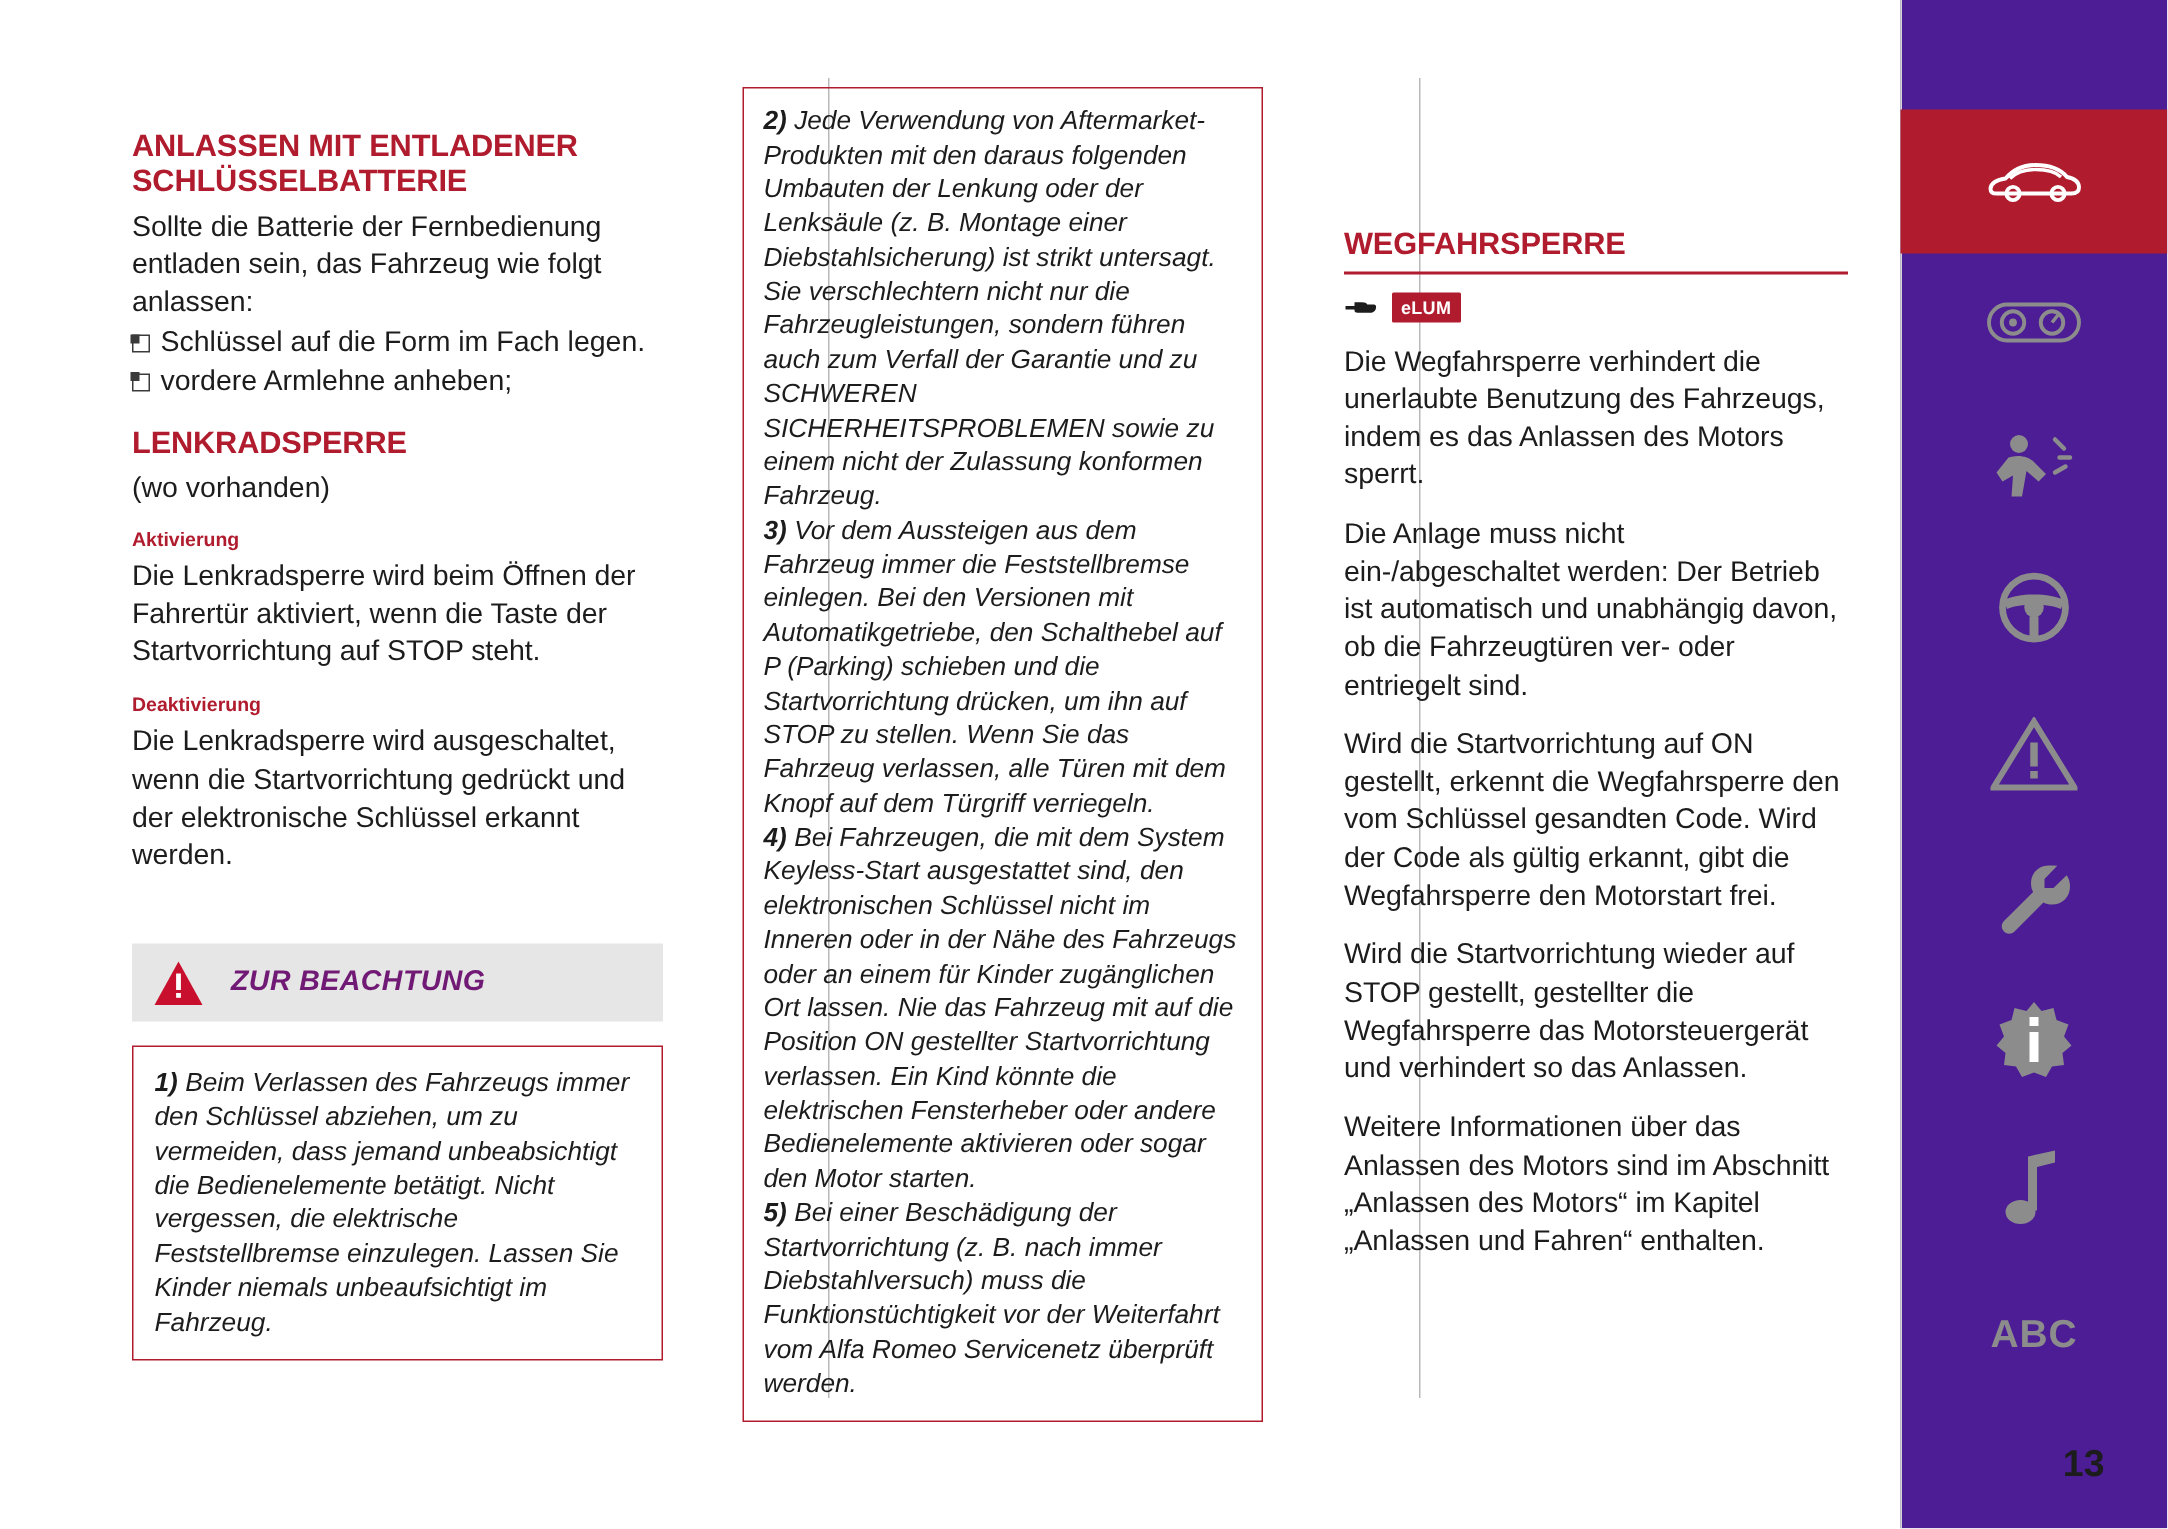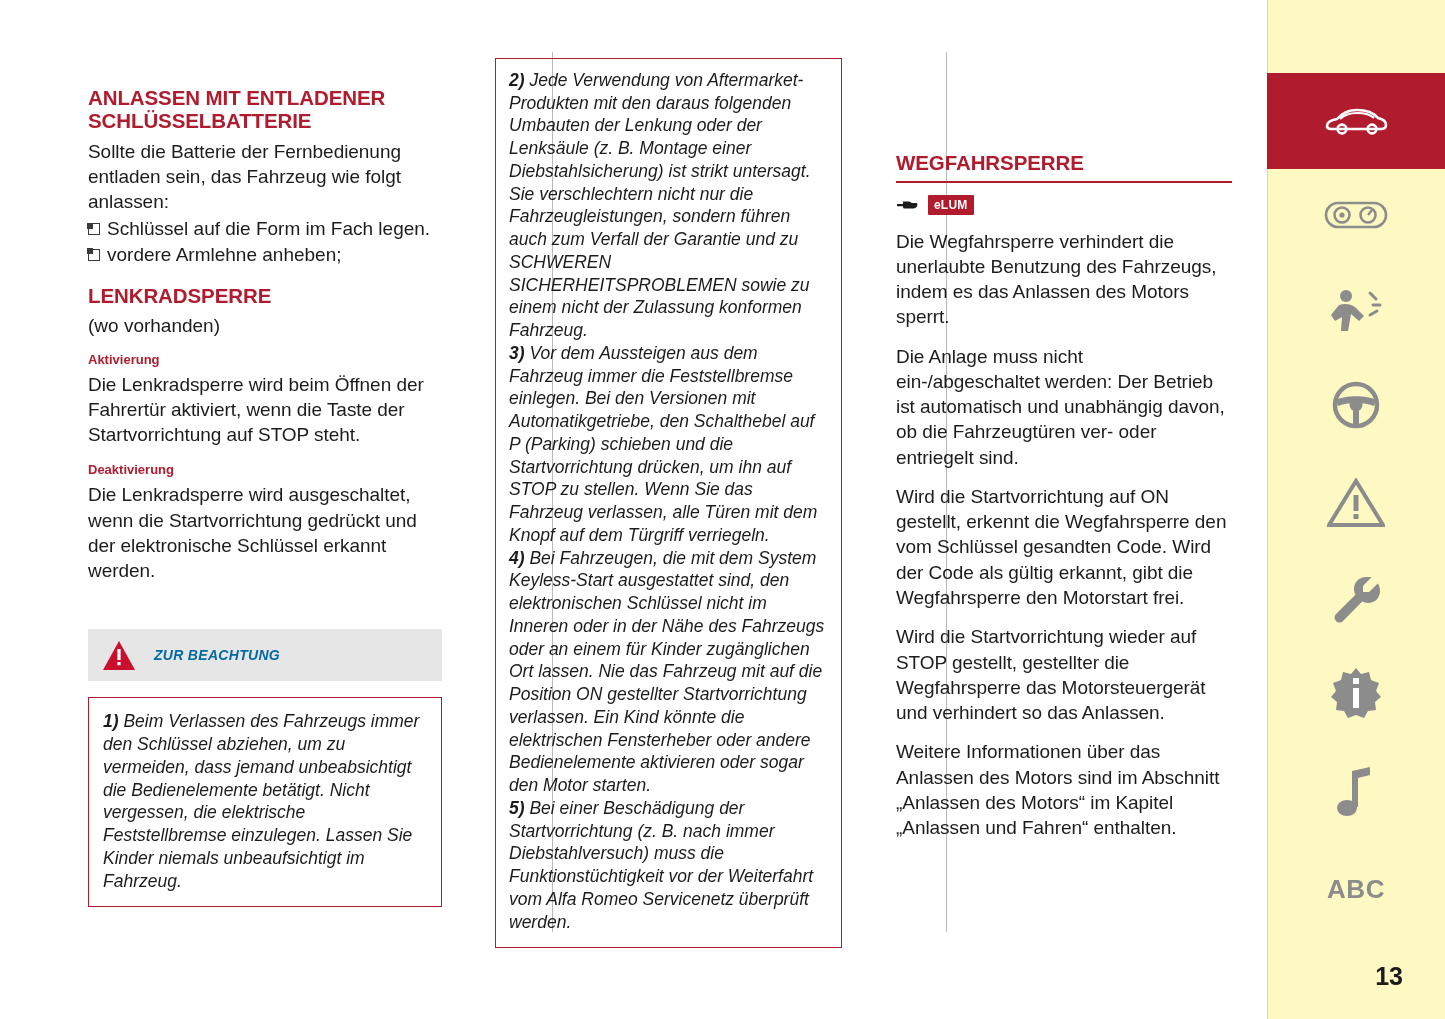--- a/index.html
+++ b/index.html
@@ -130,24 +130,24 @@
     padding-left: 14px;
     gap: 18px;
   }
   .warn-tri {
     width: 34px;
     height: 31px;
     flex: none;
     position: relative;
   }
   .warn-title {
-    font-size: 14px;
+    font-size: 19px;
     font-style: italic;
     font-weight: bold;
-    color: #0369a1;
+    color: #701a75;
     letter-spacing: 0.3px;
   }
   .warn-body {
     border: 1px solid #b01b2e;
     padding: 12px 14px 14px 14px;
     margin-top: 16px;
   }
   .warn-body p {
     font-size: 17.5px;
     font-style: italic;
@@ -194,21 +194,21 @@
     border-radius: 1px;
   }
 
   
   .sidebar {
     position: absolute;
     right: 0;
     top: 0;
     width: 178px;
     height: 1019px;
-    background: #fef9c3;
+    background: #4c1d95;
     border-left: 1px solid #d5d5d5;
   }
   .sb-active {
     position: absolute;
     right: 0;
     top: 73px;
     width: 178px;
     height: 96px;
     background: #b01b2e;
   }

